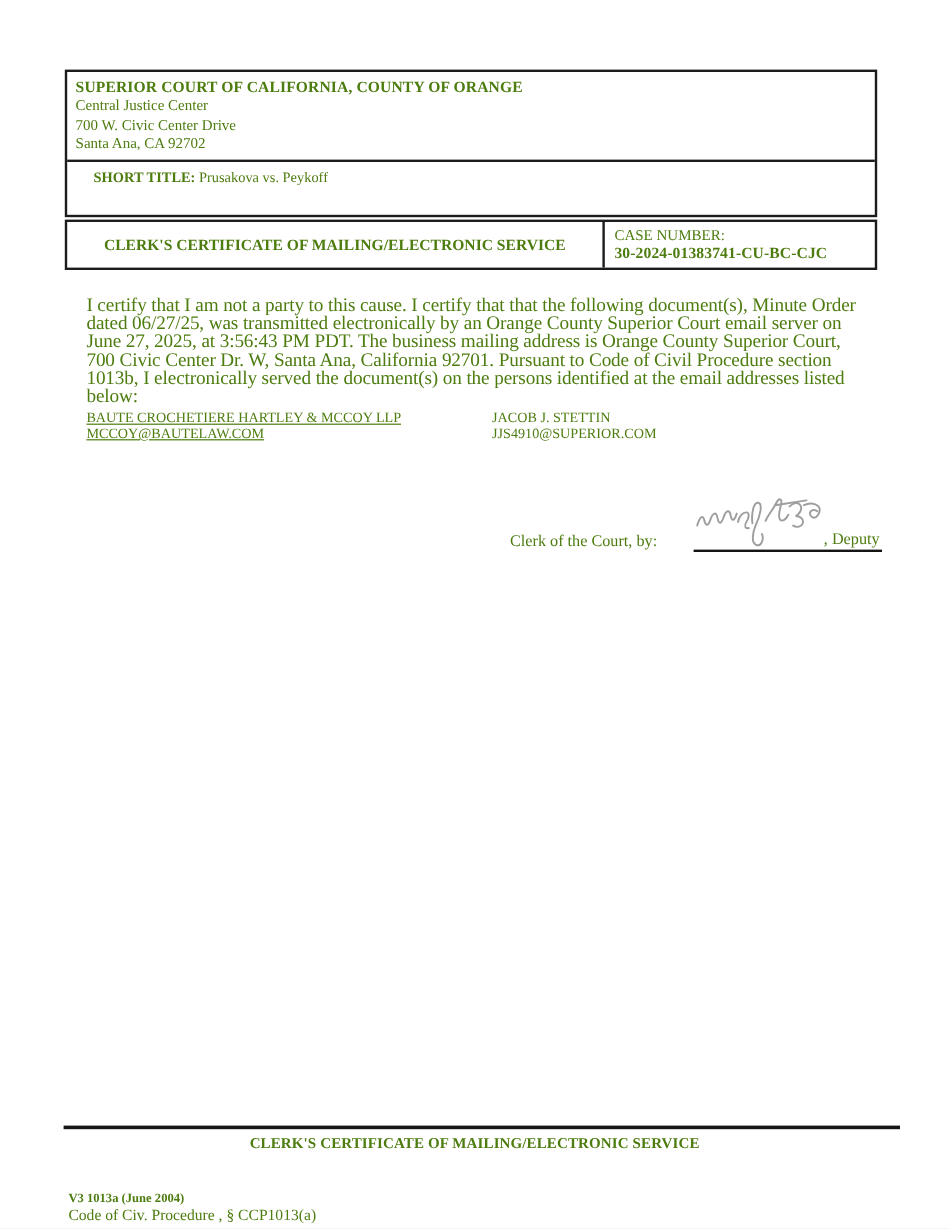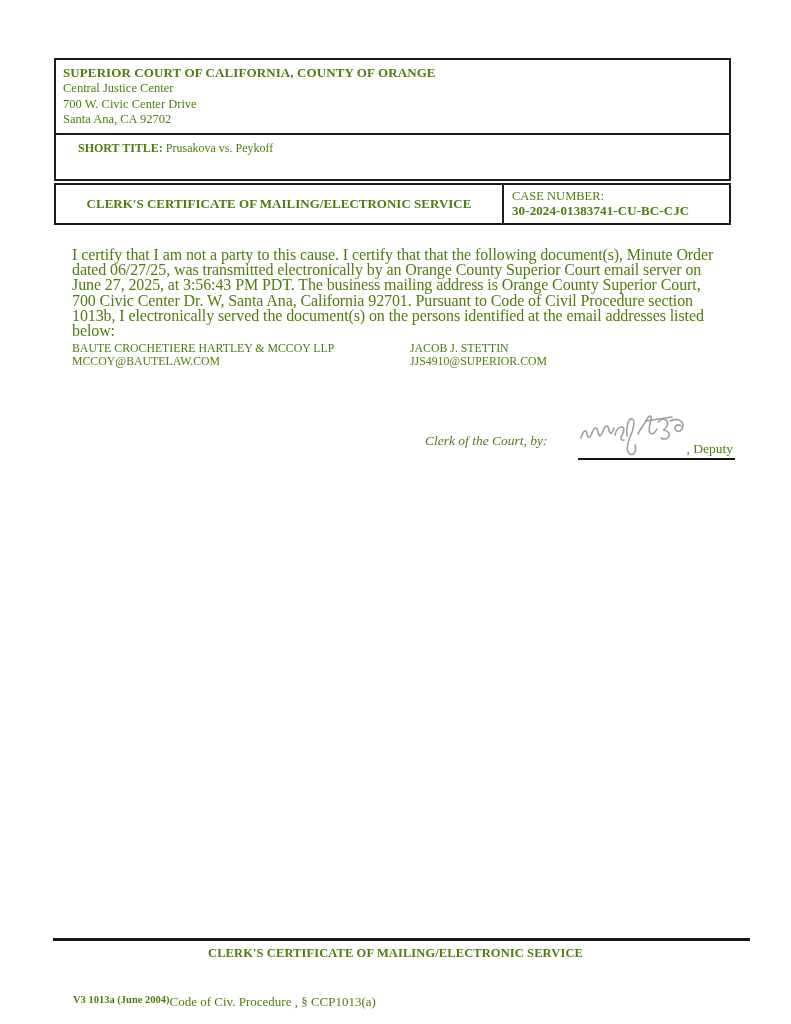--- a/index.html
+++ b/index.html
@@ -51,45 +51,45 @@
     position: absolute;
     left: 72px; top: 247px; width: 650px;
     font-size: 16px; line-height: 15.2px; letter-spacing: -0.1px;
   }
   .recipients {
     position: absolute;
     left: 72px; top: 342px; width: 650px;
     display: flex;
   }
   .recipient { font-size: 11.8px; line-height: 13px; }
-  .recipient-col1 { width: 338px; }
+  .recipient-col1 { width: 338px; text-decoration: underline; }
 
   
   .signature-row { position: absolute; left: 425px; top: 420px; height: 42px; }
   .clerk-label {
-    position: absolute; left: 0; top: 13px;
-    font-size: 13.5px; white-space: nowrap; font-style: italic;
+    position: absolute; left: 0; top: 23px;
+    font-size: 13.5px; white-space: nowrap;
   }
   .sig-line {
     position: absolute; left: 153px; top: 0; width: 157px; height: 40px;
     border-bottom: 2px solid #141414;
   }
   .sig-svg { position: absolute; left: 0; bottom: 0; }
   .deputy-label {
     position: absolute; right: 2px; bottom: 1px;
     font-size: 13.5px; white-space: nowrap;
   }
 
   
   .footer-rule { position: absolute; left: 53px; top: 938px; width: 697px; height: 2.5px; background: #161616; }
   .footer-title {
     position: absolute; left: 0; top: 946px; width: 791px;
     text-align: center; font-weight: bold; font-size: 12.5px; letter-spacing: 0.1px;
   }
-  .footer-meta { position: absolute; left: 73px; top: 994px; width: 677px; display: flex; justify-content: flex-start; }
+  .footer-meta { position: absolute; left: 57px; top: 994px; width: 677px; display: flex; justify-content: center; flex-direction: column; }
   .form-version { font-weight: bold; font-size: 10.5px; }
   .code-reference { font-size: 13px; }
 </style>
 </head>
 <body>
 
 <div class="page">
 
   <div class="header-box">
     <div class="court-block">

